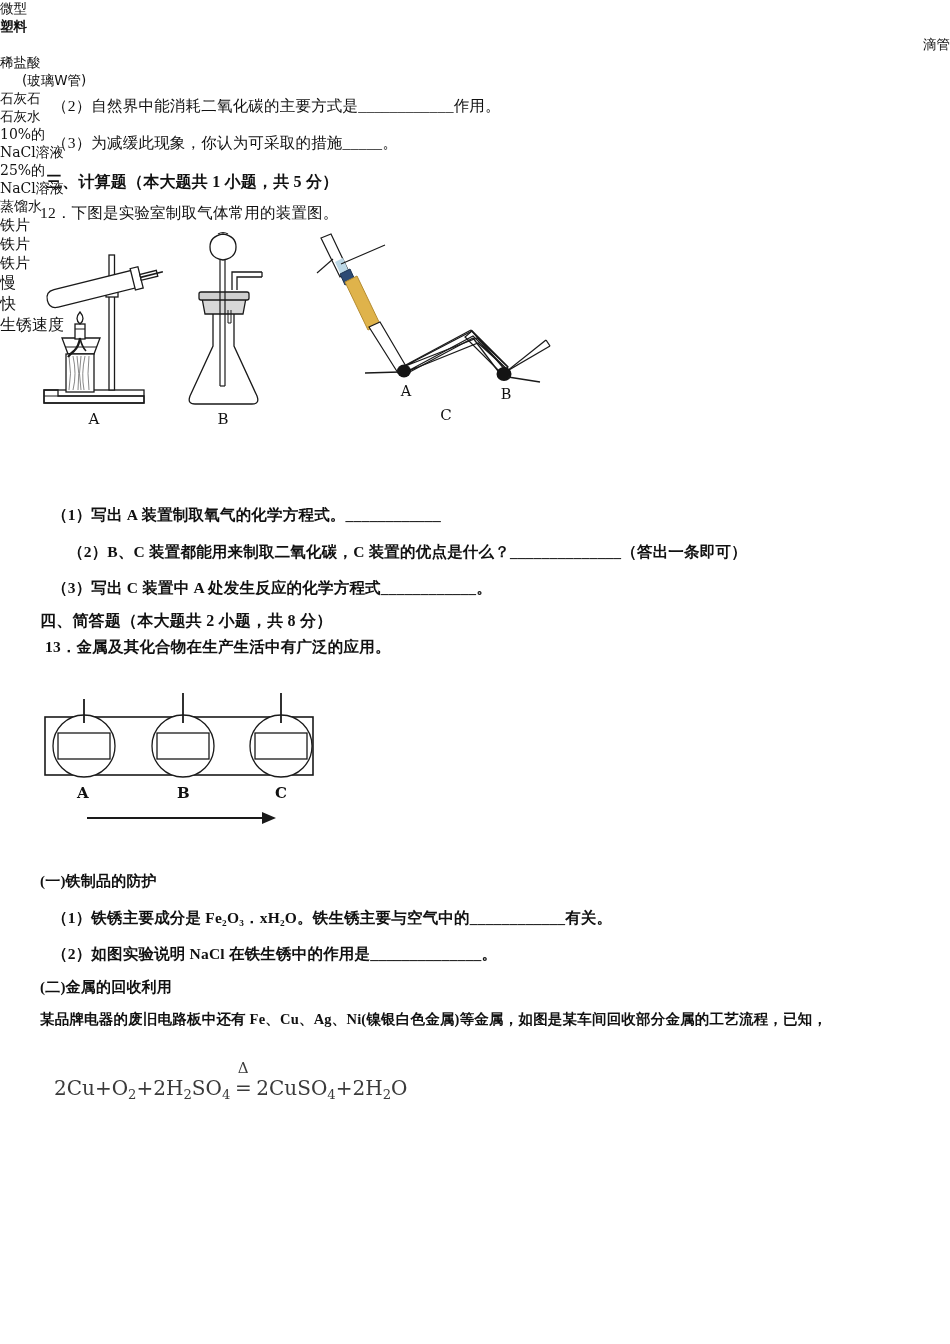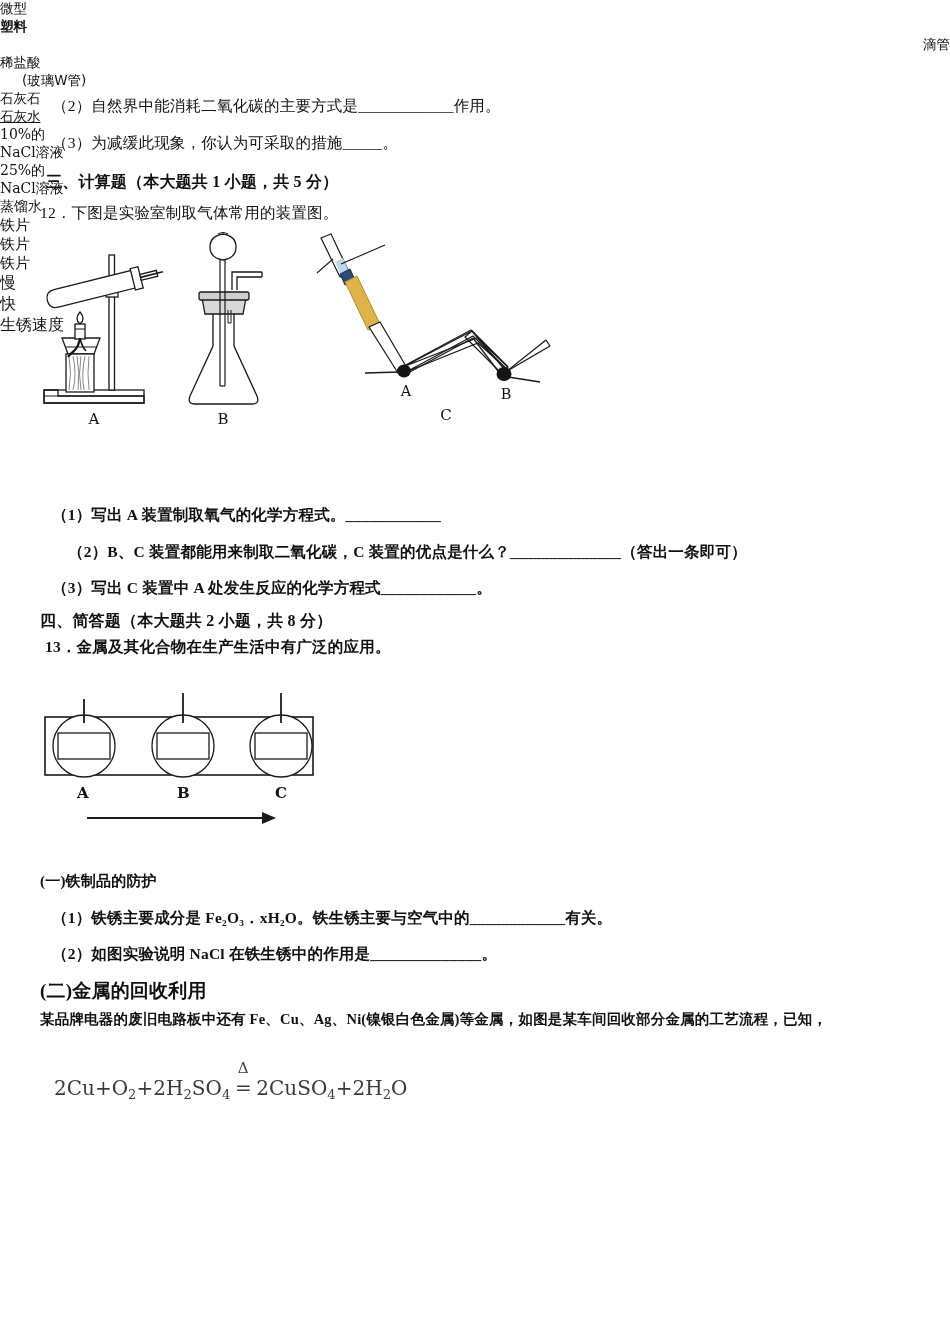--- a/index.html
+++ b/index.html
@@ -211,21 +211,21 @@
   <div class="zh" style="left:283px; top:256px;">微型</div>
   <div class="zh" style="left:283px; top:277px;font-weight:bold;">塑料</div>
   <div class="zh" style="left:283px; top:298px;text-align:right;">滴管</div>
 
   <div class="zh" style="left:346px; top:231px;">稀盐酸</div>
 
   <div class="zh" style="left:412px; top:302px;margin-left:22px;">(玻璃W管)</div>
 
   <div class="zh" style="left:330px; top:362px;">石灰石</div>
 
-  <div class="zh" style="left:523px; top:373px;text-decoration:underline;">石灰水</div>
+  <div class="zh" style="left:523px; top:373px;">石灰水</div>
 
   <div class="line q-bold" style="left:52px; top:505px;">（1）写出 A 装置制取氧气的化学方程式。____________</div>
 
   <div class="line q-bold" style="left:68px; top:542px;">（2）B、C 装置都能用来制取二氧化碳，C 装置的优点是什么？______________（答出一条即可）</div>
 
   <div class="line q-bold" style="left:52px; top:578px;">（3）写出 C 装置中 A 处发生反应的化学方程式____________。</div>
 
   <div class="line sec-head" style="left:40px; top:611px;">四、简答题（本大题共 2 小题，共 8 分）</div>
 
   <div class="line q-bold" style="left:45px; top:637px;">13．金属及其化合物在生产生活中有广泛的应用。</div>
@@ -279,21 +279,21 @@
   <div class="zh-serif" style="left:68px; top:813px; font-size:16px;">慢</div>
   <div class="zh-serif" style="left:278px; top:813px; font-size:16px;">快</div>
   <div class="zh-serif" style="left:139px; top:830px; font-size:16px;">生锈速度</div>
 
   <div class="line q-bold" style="left:40px; top:872px; font-size:15px;">(一)铁制品的防护</div>
 
   <div class="line q-bold" style="left:52px; top:908px;">（1）铁锈主要成分是 Fe₂O₃．xH₂O。铁生锈主要与空气中的____________有关。</div>
 
   <div class="line q-bold" style="left:52px; top:944px;">（2）如图实验说明 NaCl 在铁生锈中的作用是______________。</div>
 
-  <div class="line q-bold" style="left:40px; top:978px; font-size:19px;">(二)金属的回收利用</div>
+  <div class="line q-bold" style="left:40px; top:978px; font-size:15px;">(二)金属的回收利用</div>
 
   <div class="line q-bold" style="left:40px; top:1010px; font-size:14.5px;">某品牌电器的废旧电路板中还有 Fe、Cu、Ag、Ni(镍银白色金属)等金属，如图是某车间回收部分金属的工艺流程，已知，</div>
 
   <div class="eq" style="left:54px; top:1076px;">
     <span>2Cu+O<sub>2</sub>+2H<sub>2</sub>SO<sub>4</sub></span><span class="cond"><span class="delta">Δ</span><span class="eqs">=</span></span><span>2CuSO<sub>4</sub>+2H<sub>2</sub>O</span>
   </div>
 
 </div>
 
 </body></html>

